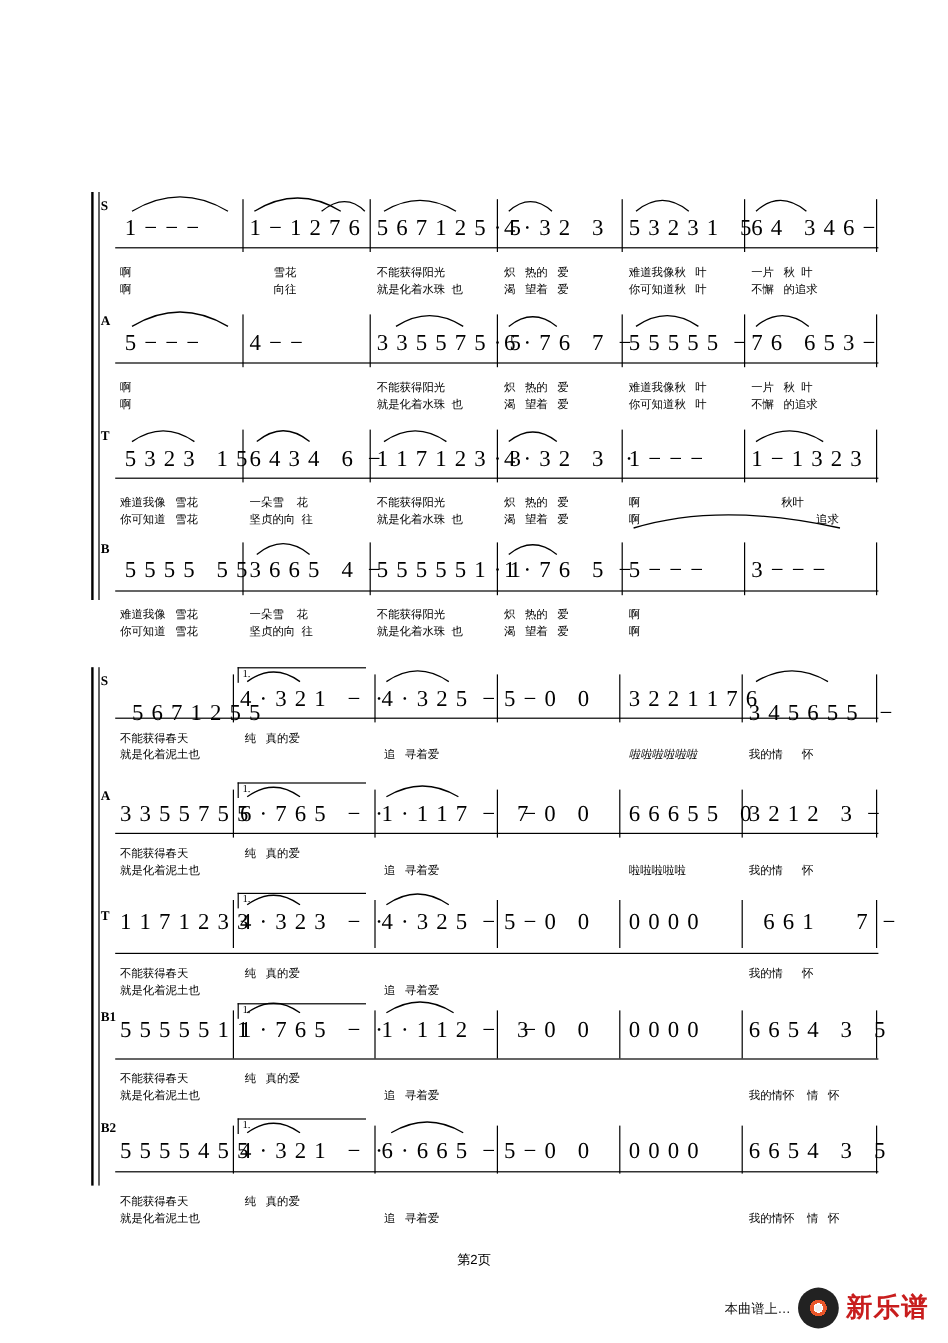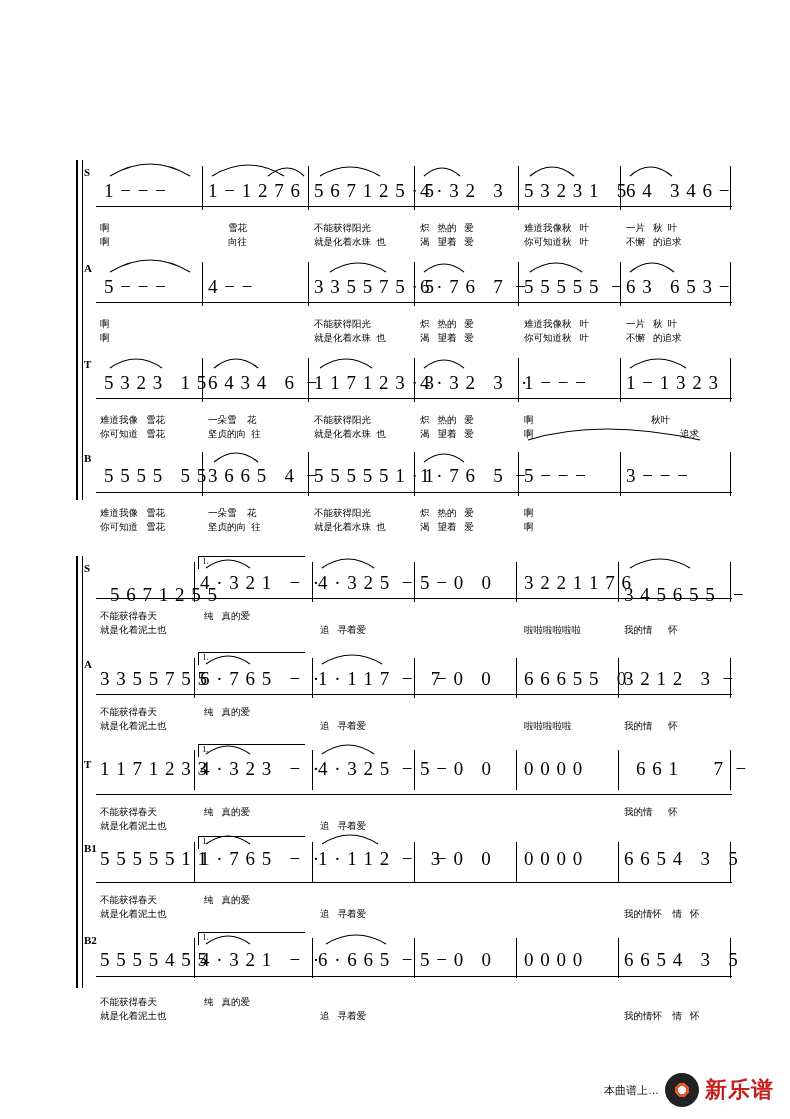--- a/index.html
+++ b/index.html
@@ -105,21 +105,21 @@
     <div class="lyr" style="left:626px; top:222px;">一片   秋  叶</div>
     <div class="lyr" style="left:626px; top:236px;">不懈   的追求</div>
 
     <div class="vlabel" style="left:84px; top:262px;">A</div>
     <div class="staffline" style="left:96px; top:302px; width:636px; height:1px;"></div>
     <div class="notes" style="left:104px; top:277px;">5 − − −</div>
     <div class="notes" style="left:208px; top:277px;">4 − −</div>
     <div class="notes" style="left:314px; top:277px;">3 3 5 5 7 5 · 5</div>
     <div class="notes" style="left:420px; top:277px;">6 · 7 6   7  −</div>
     <div class="notes" style="left:524px; top:277px;">5 5 5 5 5  −</div>
-    <div class="notes" style="left:626px; top:277px;">6 3   6 5 3 −</div>
+    <div class="notes" style="left:626px; top:277px;">7 6   6 5 3 −</div>
 
     <div class="lyr" style="left:100px; top:318px;">啊</div>
     <div class="lyr" style="left:100px; top:332px;">啊</div>
     <div class="lyr" style="left:314px; top:318px;">不能获得阳光</div>
     <div class="lyr" style="left:314px; top:332px;">就是化着水珠  也</div>
     <div class="lyr" style="left:420px; top:318px;">炽   热的   爱</div>
     <div class="lyr" style="left:420px; top:332px;">渴   望着   爱</div>
     <div class="lyr" style="left:524px; top:318px;">难道我像秋   叶</div>
     <div class="lyr" style="left:524px; top:332px;">你可知道秋   叶</div>
     <div class="lyr" style="left:626px; top:318px;">一片   秋  叶</div>
@@ -206,21 +206,21 @@
     <div class="notes" style="left:110px; top:573px;margin-top:12px;">5 6 7 1 2 5 5</div>
     <div class="notes" style="left:200px; top:573px;">4 · 3 2 1   −  ·</div>
     <div class="notes" style="left:318px; top:573px;">4 · 3 2 5  −</div>
     <div class="notes" style="left:420px; top:573px;">5 − 0   0</div>
     <div class="notes" style="left:524px; top:573px;">3 2 2 1 1 7 6</div>
     <div class="notes" style="left:624px; top:585px;">3 4 5 6 5 5   −</div>
     <div class="lyr" style="left:100px; top:610px;">不能获得春天</div>
     <div class="lyr" style="left:100px; top:624px;">就是化着泥土也</div>
     <div class="lyr" style="left:204px; top:610px;">纯   真的爱</div>
     <div class="lyr" style="left:320px; top:624px;">追   寻着爱</div>
-    <div class="lyr" style="left:524px; top:624px;">啦啦啦啦啦啦</div>
+    <div class="lyr" style="left:524px; top:624px;font-style:italic;">啦啦啦啦啦啦</div>
     <div class="lyr" style="left:624px; top:624px;">我的情      怀</div>
 
     <div class="vlabel" style="left:84px; top:658px;">A</div>
     <div class="staffline" style="left:96px; top:694px; width:636px; height:1px;"></div>
     <div class="notes" style="left:100px; top:669px;">3 3 5 5 7 5 5</div>
     <div class="notes" style="left:200px; top:669px;">6 · 7 6 5   −  ·</div>
     <div class="notes" style="left:318px; top:669px;">1 · 1 1 7  −   7</div>
     <div class="notes" style="left:436px; top:669px;">− 0   0</div>
     <div class="notes" style="left:524px; top:669px;">6 6 6 5 5   0</div>
     <div class="notes" style="left:624px; top:669px;">3 2 1 2   3  −</div>
@@ -358,20 +358,21 @@
       <path d="M322,754 Q348,736 374,754"></path>
 
       <path d="M206,844 Q228,828 250,844"></path>
       <path d="M322,844 Q350,826 378,844"></path>
 
       <path d="M206,944 Q228,928 250,944"></path>
       <path d="M326,944 Q356,926 386,944"></path>
     </g>
   </svg>
 
+  <div class="pageno" style="top:1042px;">第2页</div>
 
   <div class="footer">
     <div class="fnote">本曲谱上…</div>
     <div class="disc"></div>
     <div class="brand">新乐谱</div>
   </div>
 
 </div>
 
 </body></html>

